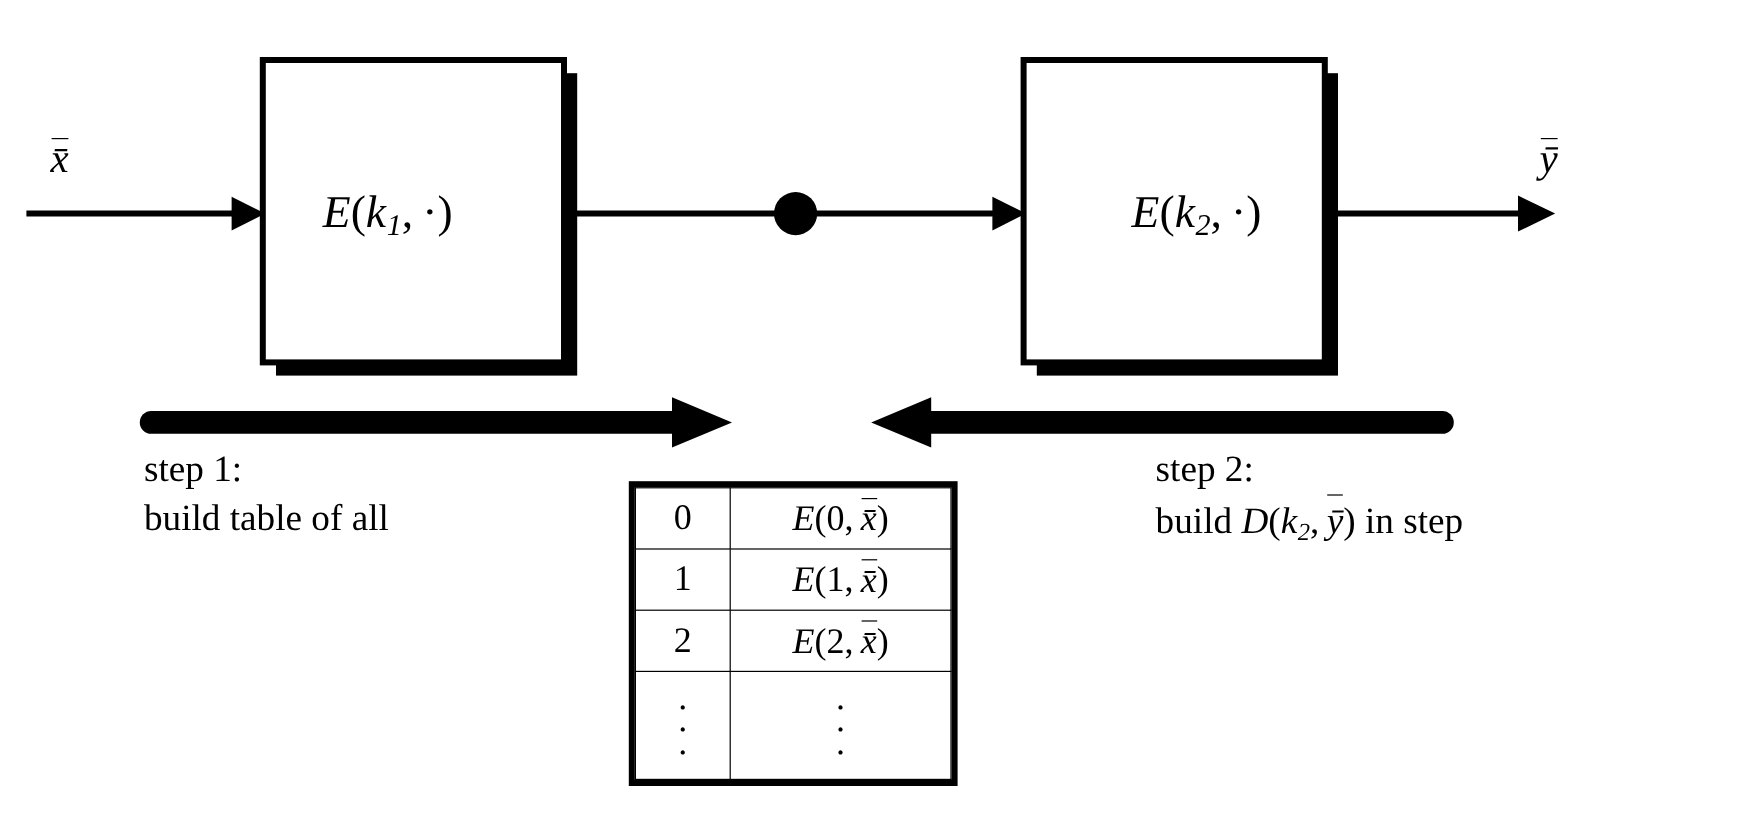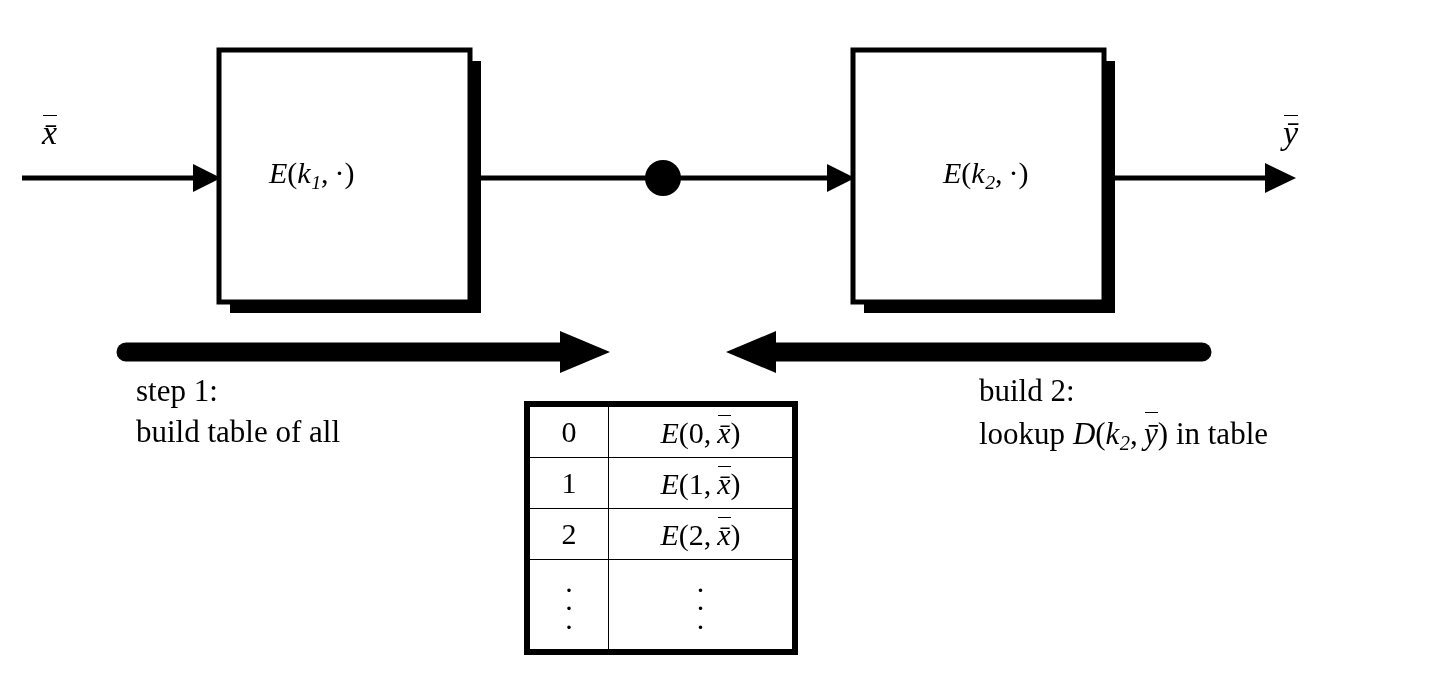--- a/index.html
+++ b/index.html
@@ -48,27 +48,26 @@
   .bar::before {
     content: "";
     position: absolute;
     left: 6%;
     right: 0%;
     top: 0.03em;
     border-top: 0.055em solid #000;
   }
   
   .box-label {
-    font-size: 30px;
+    font-size: 38px;
   }
   
   .caption {
     font-size: 31px;
     line-height: 41px;
-    margin-left: 16px;
   }
   .caption div { white-space: nowrap; }
   
   #lookup-table {
     position: absolute;
     left: 524px;
     top: 401px;
     width: 274px;
     height: 254px;
     border: 5px solid #000;
@@ -157,23 +156,23 @@
   <div class="lbl box-label math" style="left:903px; top:158px;margin-left:40px;">
     <span class="math">E</span><span class="upright">(</span><span class="kappa">k</span><span class="sub">2</span><span class="upright">, </span><span class="upright">·</span><span class="upright">)</span>
   </div>
 
   <div class="lbl caption" style="left:120px; top:370px;">
     <div>step 1:</div>
     <div>build table of all</div>
   </div>
 
   <div class="lbl caption" style="left:963px; top:370px;">
-    <div>build 2:</div>
+    <div>step 2:</div>
     <div>
-      <span>lookup </span><span class="math">D</span><span>(</span><span class="kappa math">k</span><span class="sub">2</span><span>, </span><span class="math bar">ȳ</span><span>)</span><span> in table</span>
+      <span>build </span><span class="math">D</span><span>(</span><span class="kappa math">k</span><span class="sub">2</span><span>, </span><span class="math bar">ȳ</span><span>)</span><span> in step</span>
     </div>
   </div>
 
   <div id="lookup-table">
     <table>
       <tbody>
         <tr>
           <td class="key">0</td>
           <td>
             <span class="math">E</span><span>(</span><span>0</span><span>, </span><span class="math bar">x̄</span><span>)</span>

